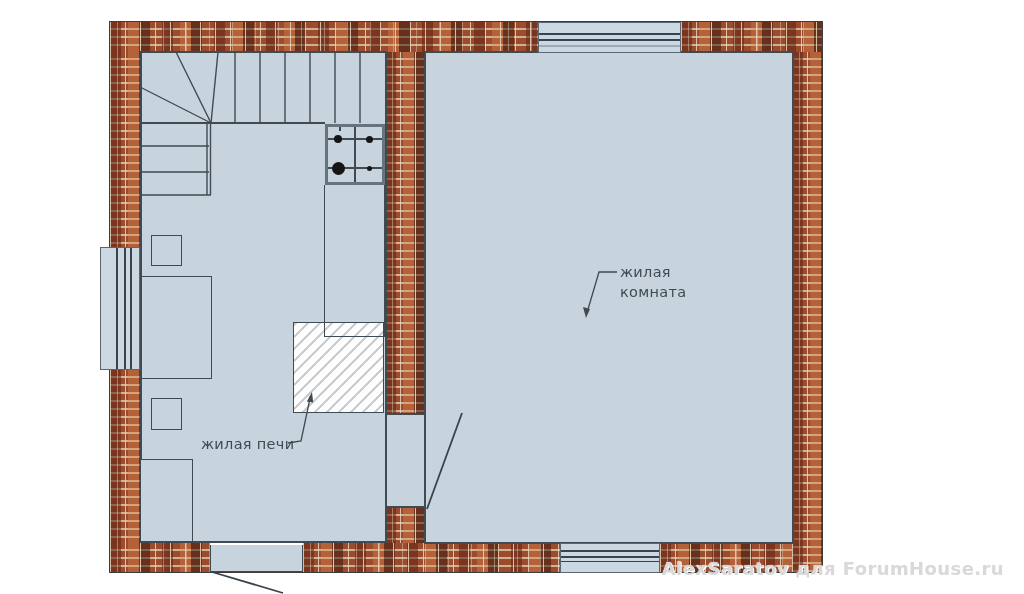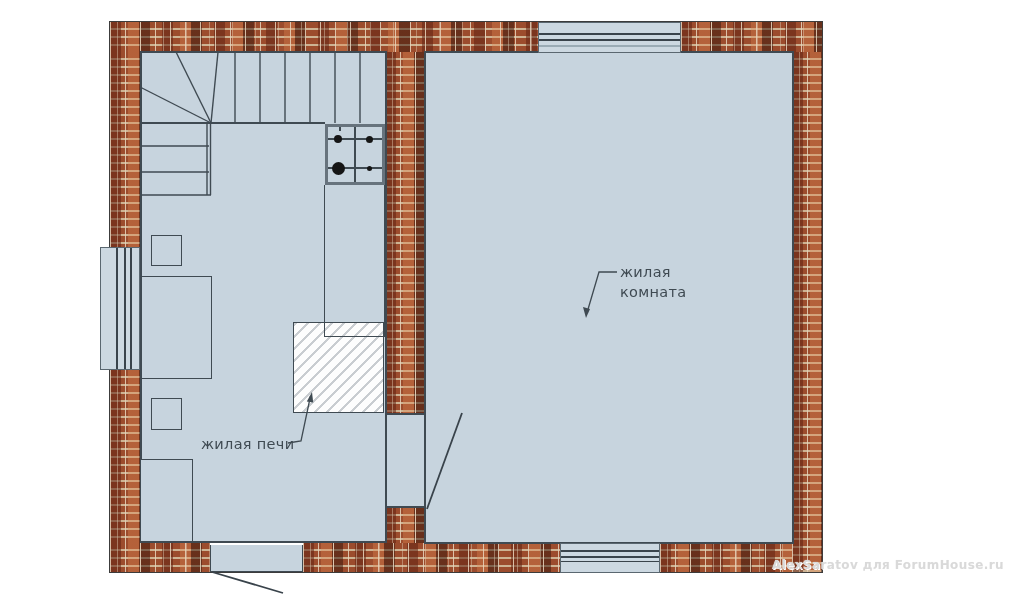--- a/index.html
+++ b/index.html
@@ -39,21 +39,21 @@
   .hatch{
     position:absolute;box-sizing:border-box;border:1.5px solid #3f4a52;
     background-color:#fdfdfd;
     background-image:repeating-linear-gradient(135deg,#c9cdd1 0 2.5px,rgba(0,0,0,0) 2.5px 8.5px);
   }
   .flue{position:absolute;box-sizing:border-box;background:transparent;
     border-left:1.5px solid #3f4a52;border-right:1.5px solid #3f4a52;border-bottom:1.5px solid #3f4a52;}
   
   .plan-label{position:absolute;color:#3f4a52;font-size:14.5px;line-height:20px;letter-spacing:0.3px;white-space:nowrap;}
   .watermark{
-    position:absolute;font-weight:bold;font-size:12px;letter-spacing:0.4px;
+    position:absolute;font-weight:bold;font-size:18px;letter-spacing:0.4px;
     color:#d9d9d9;text-shadow:1px 1px 0 #ffffff,0 0 1px #f2f2f2;white-space:nowrap;
   }
   svg.linework{position:absolute;left:0;top:0;pointer-events:none;}
 </style>
 </head>
 <body>
 
 <div id="canvas">
 
   <div class="outline" style="left:109px;top:21px;width:712px;height:550px;"></div>

